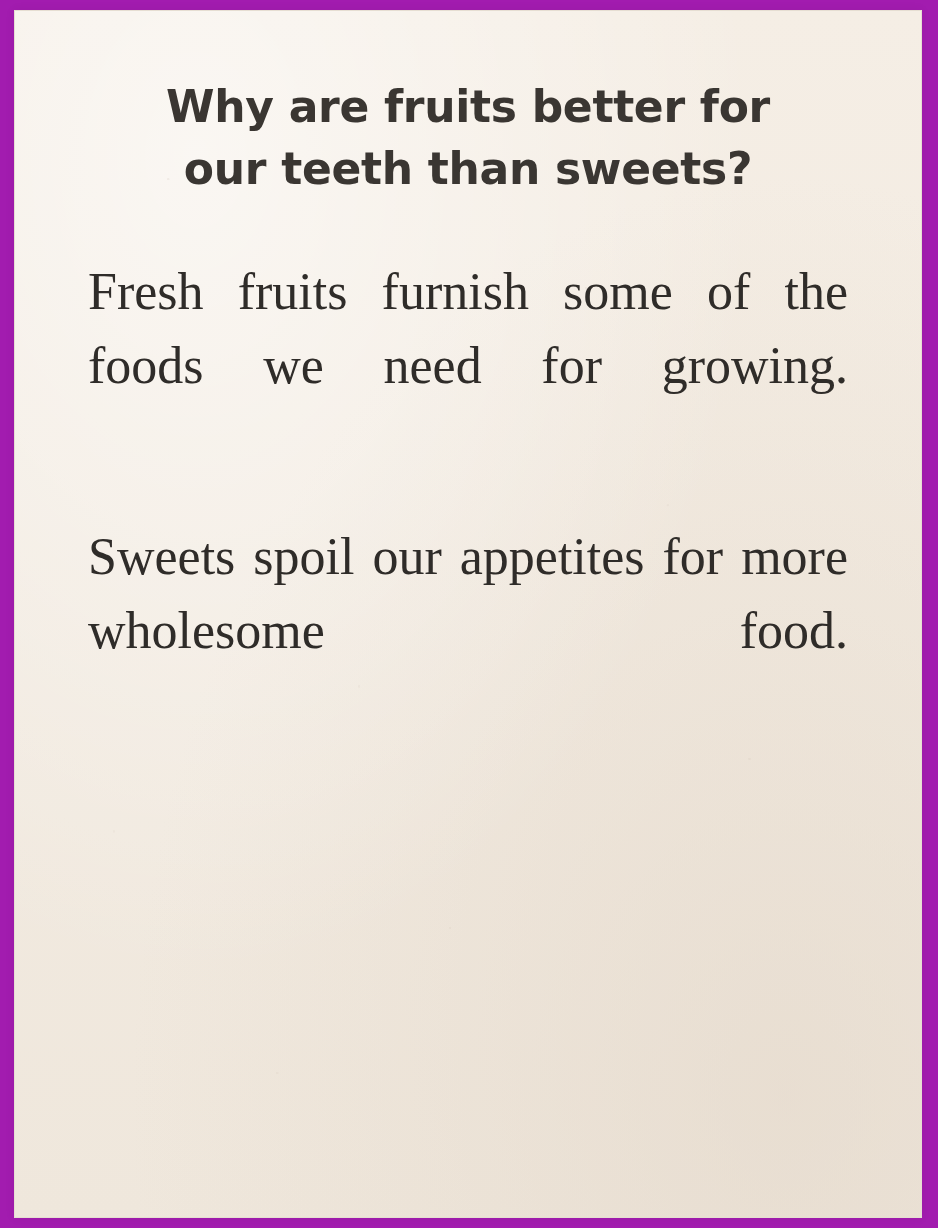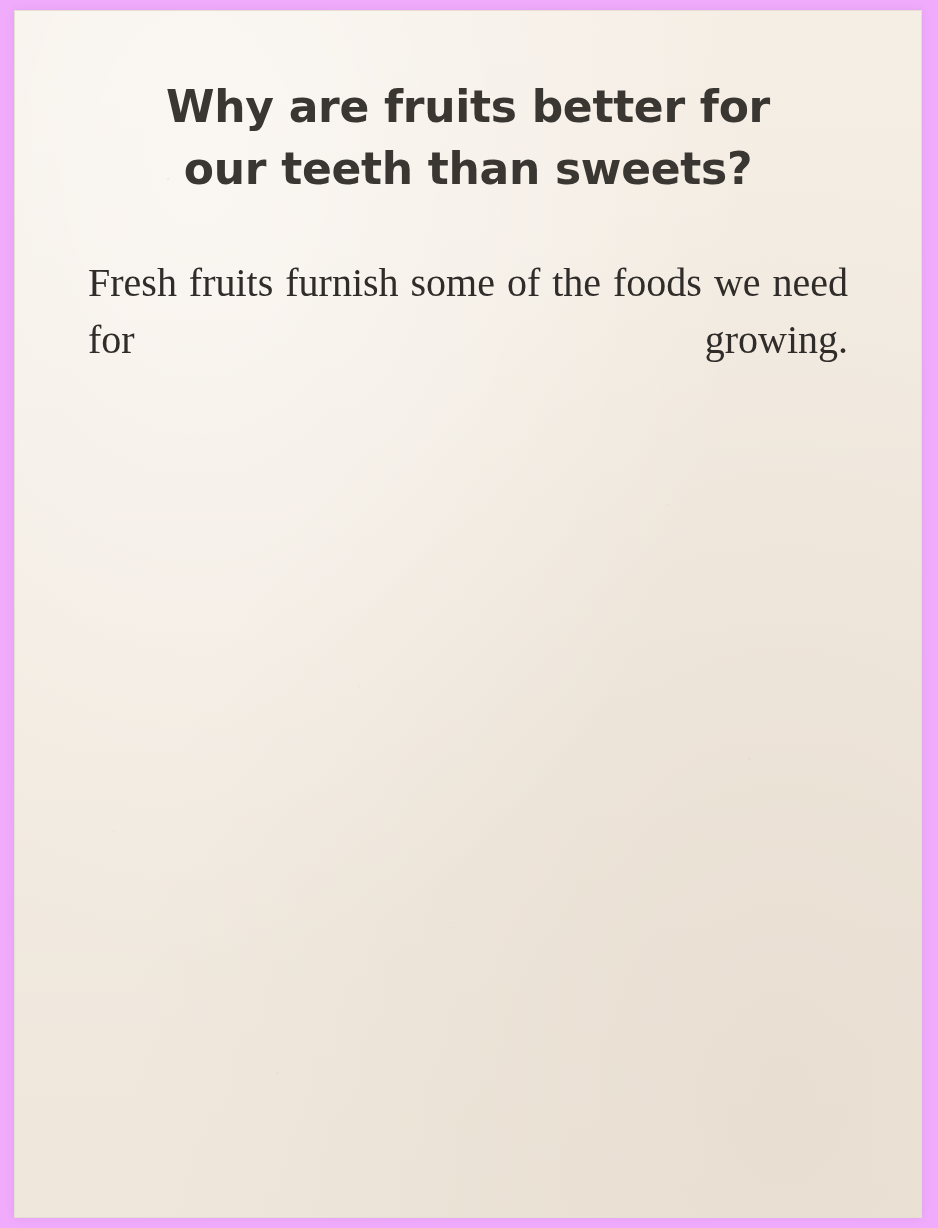--- a/index.html
+++ b/index.html
@@ -9,21 +9,21 @@
   }
   body {
     width: 938px;
     height: 1228px;
     font-family: "Liberation Serif", serif;
   }
   .page {
     position: relative;
     width: 938px;
     height: 1228px;
-    background: #f0abfc;
+    background: #a21caf;
     overflow: hidden;
   }
   
   .card {
     position: absolute;
     left: 14px;
     top: 10px;
     width: 908px;
     height: 1208px;
     background: #f3ece3;
@@ -72,21 +72,21 @@
   .title .line {
     display: block;
   }
   .body {
     margin-top: 54px;
     padding: 0 10px;
   }
   .para {
     margin: 0 0 44px 0;
     font-family: "Liberation Serif", serif;
-    font-size: 40px;
+    font-size: 52px;
     line-height: 1.42;
     color: #2f2c29;
     text-align: justify;
     text-justify: inter-word;
   }
   .para:last-child {
     margin-bottom: 0;
   }
   
   .para::after {
@@ -113,17 +113,18 @@
 
     <div class="content">
 
       <h1 class="title">
         <span class="line">Why are fruits better for</span>
         <span class="line">our teeth than sweets?</span>
       </h1>
 
       <div class="body">
         <p class="para">Fresh fruits furnish some of the foods we need for growing.</p>
+        <p class="para">Sweets spoil our appetites for more wholesome food.</p>
       </div>
     </div>
 
   </div>
 </div>
 
 </body></html>

